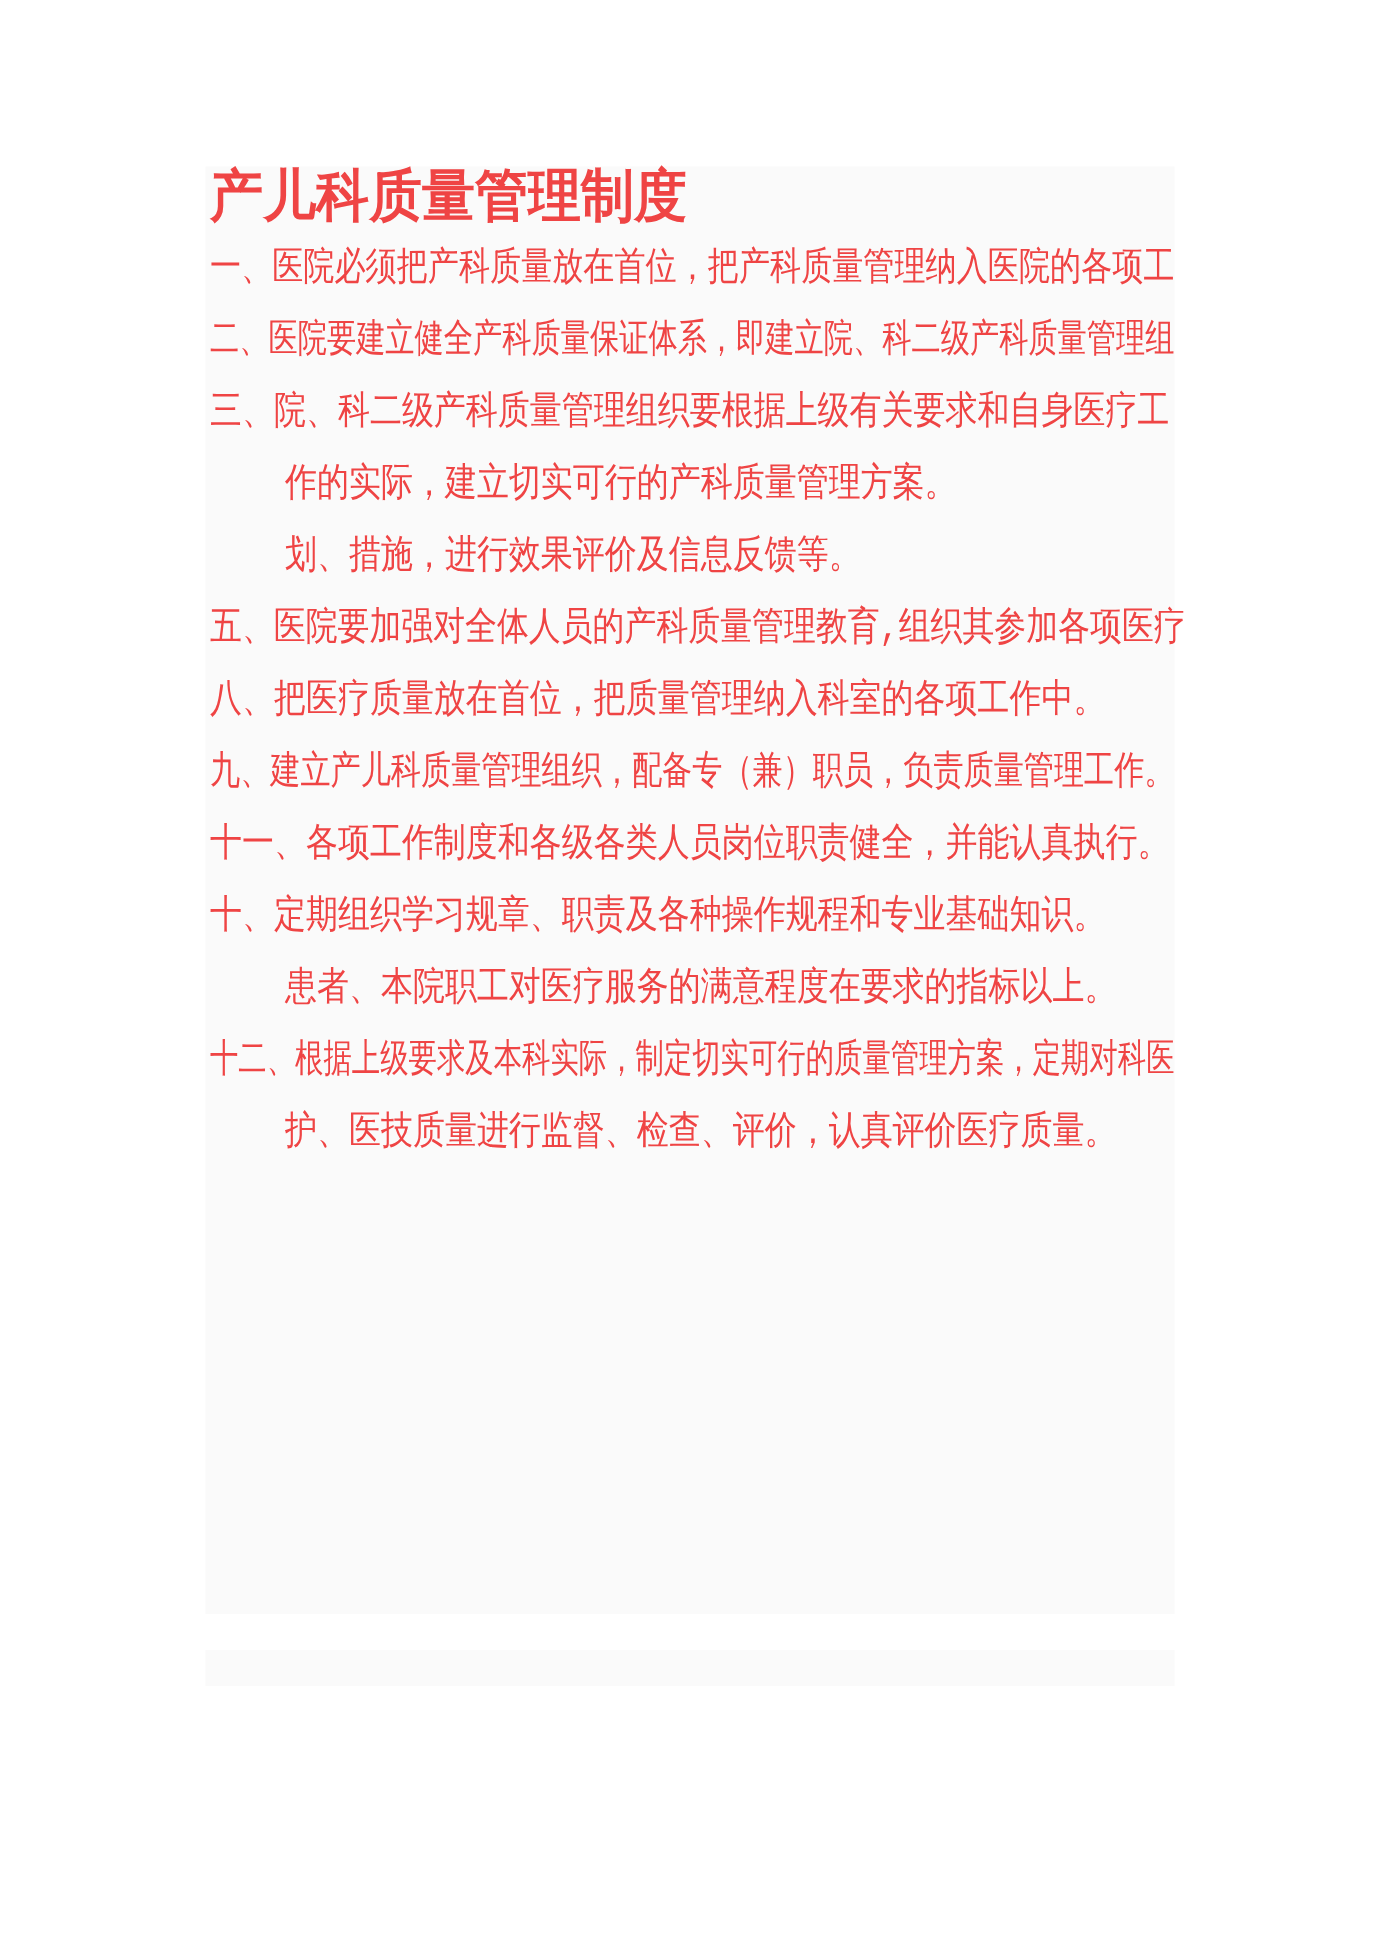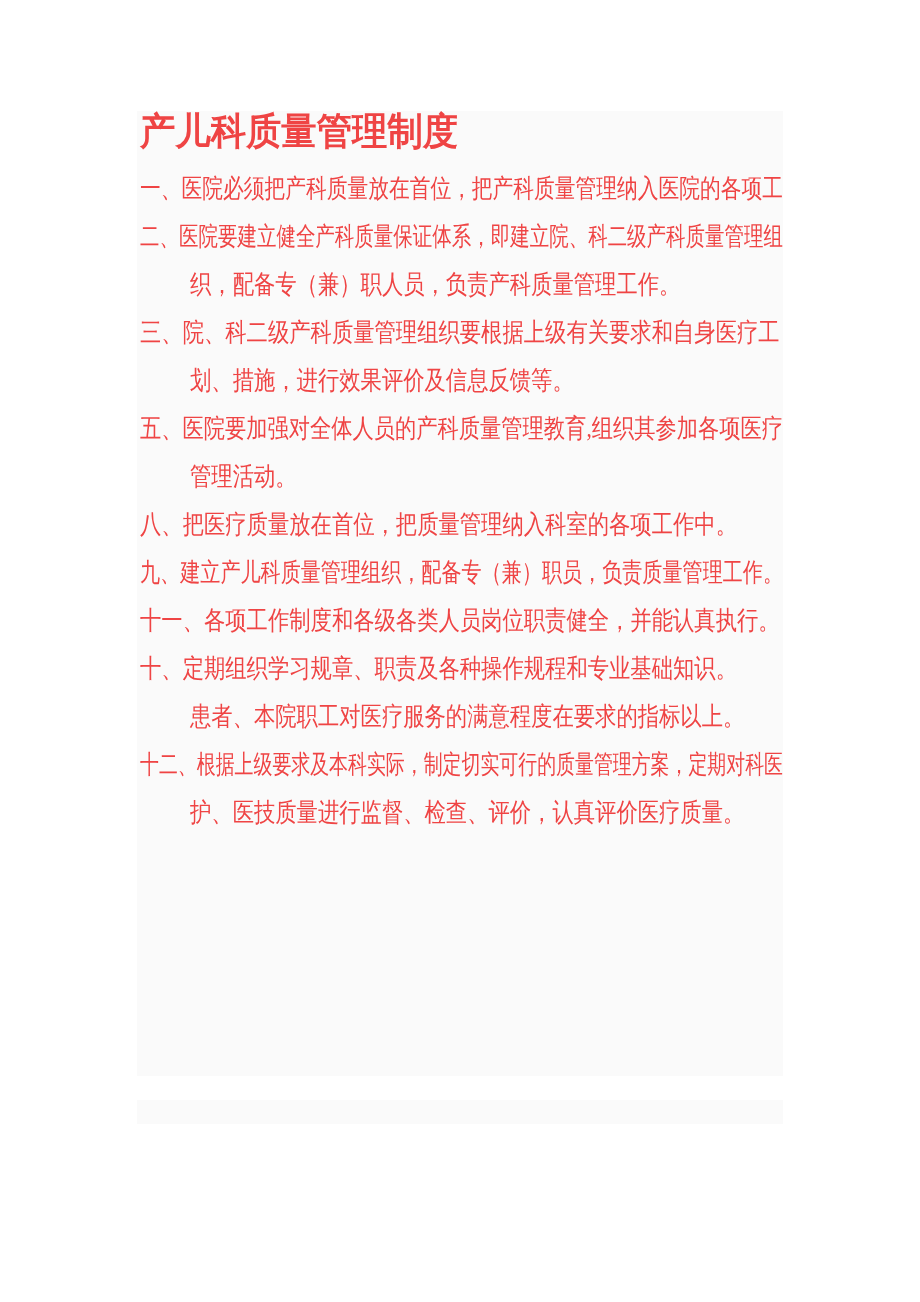--- a/index.html
+++ b/index.html
@@ -31,22 +31,23 @@
     font-size: 38px;
     font-weight: 700;
     line-height: 48px;
     white-space: nowrap;
     transform: scaleX(0.93);
     transform-origin: left center;
   }
   .paras {
     position: absolute;
     left: 3px;
-    top: 54px;
+    top: 44px;
     width: 643px;
+    font-family: Liberation Mono, monospace;
   }
   .line {
     height: 48px;
     line-height: 48px;
     font-size: 26px;
     white-space: nowrap;
   }
   .line.cont {
     padding-left: 50px;
   }
@@ -66,25 +67,24 @@
 </style>
 </head>
 <body>
 
 <div class="page" style="background: rgb(255, 255, 255); color: #ef4444; padding-left: 43px;">
   <div class="content" style="background: rgb(250, 250, 250);">
     <h1 class="doc-title">产儿科质量管理制度</h1>
     <div class="paras" id="paragraphs">
         <div class="line"><span class="linetext" style="transform: scaleX(0.797767);">一、医院必须把产科质量放在首位，把产科质量管理纳入医院的各项工</span></div>
         <div class="line"><span class="linetext" style="transform: scaleX(0.749417);">二、医院要建立健全产科质量保证体系，即建立院、科二级产科质量管理组</span></div>
-        <div class="line cont"><span class="linetext" style="transform: scaleX(0.82);">织，配备专（兼）职人员，负责产科质量管理工作。</span></div>
         <div class="line"><span class="linetext" style="transform: scaleX(0.82);">三、院、科二级产科质量管理组织要根据上级有关要求和自身医疗工</span></div>
+        <div class="line cont"><span class="linetext" style="transform: scaleX(0.82);">作的实际，建立切实可行的产科质量管理方案。</span></div>
         <div class="line cont"><span class="linetext" style="transform: scaleX(0.82);">划、措施，进行效果评价及信息反馈等。</span></div>
         <div class="line"><span class="linetext" style="transform: scaleX(0.817546);">五、医院要加强对全体人员的产科质量管理教育,组织其参加各项医疗</span></div>
-        <div class="line cont"><span class="linetext" style="transform: scaleX(0.82);">管理活动。</span></div>
         <div class="line"><span class="linetext" style="transform: scaleX(0.82);">八、把医疗质量放在首位，把质量管理纳入科室的各项工作中。</span></div>
         <div class="line"><span class="linetext" style="transform: scaleX(0.772837);">九、建立产儿科质量管理组织，配备专（兼）职员，负责质量管理工作。</span></div>
         <div class="line"><span class="linetext" style="transform: scaleX(0.82);">十一、各项工作制度和各级各类人员岗位职责健全，并能认真执行。</span></div>
         <div class="line"><span class="linetext" style="transform: scaleX(0.82);">十、定期组织学习规章、职责及各种操作规程和专业基础知识。</span></div>
         <div class="line cont"><span class="linetext" style="transform: scaleX(0.82);">患者、本院职工对医疗服务的满意程度在要求的指标以上。</span></div>
         <div class="line"><span class="linetext" style="transform: scaleX(0.727376);">十二、根据上级要求及本科实际，制定切实可行的质量管理方案，定期对科医</span></div>
         <div class="line cont"><span class="linetext" style="transform: scaleX(0.82);">护、医技质量进行监督、检查、评价，认真评价医疗质量。</span></div>
       </div>
   </div>
   <div class="end-band" style="background: rgb(250, 250, 250);"></div>

